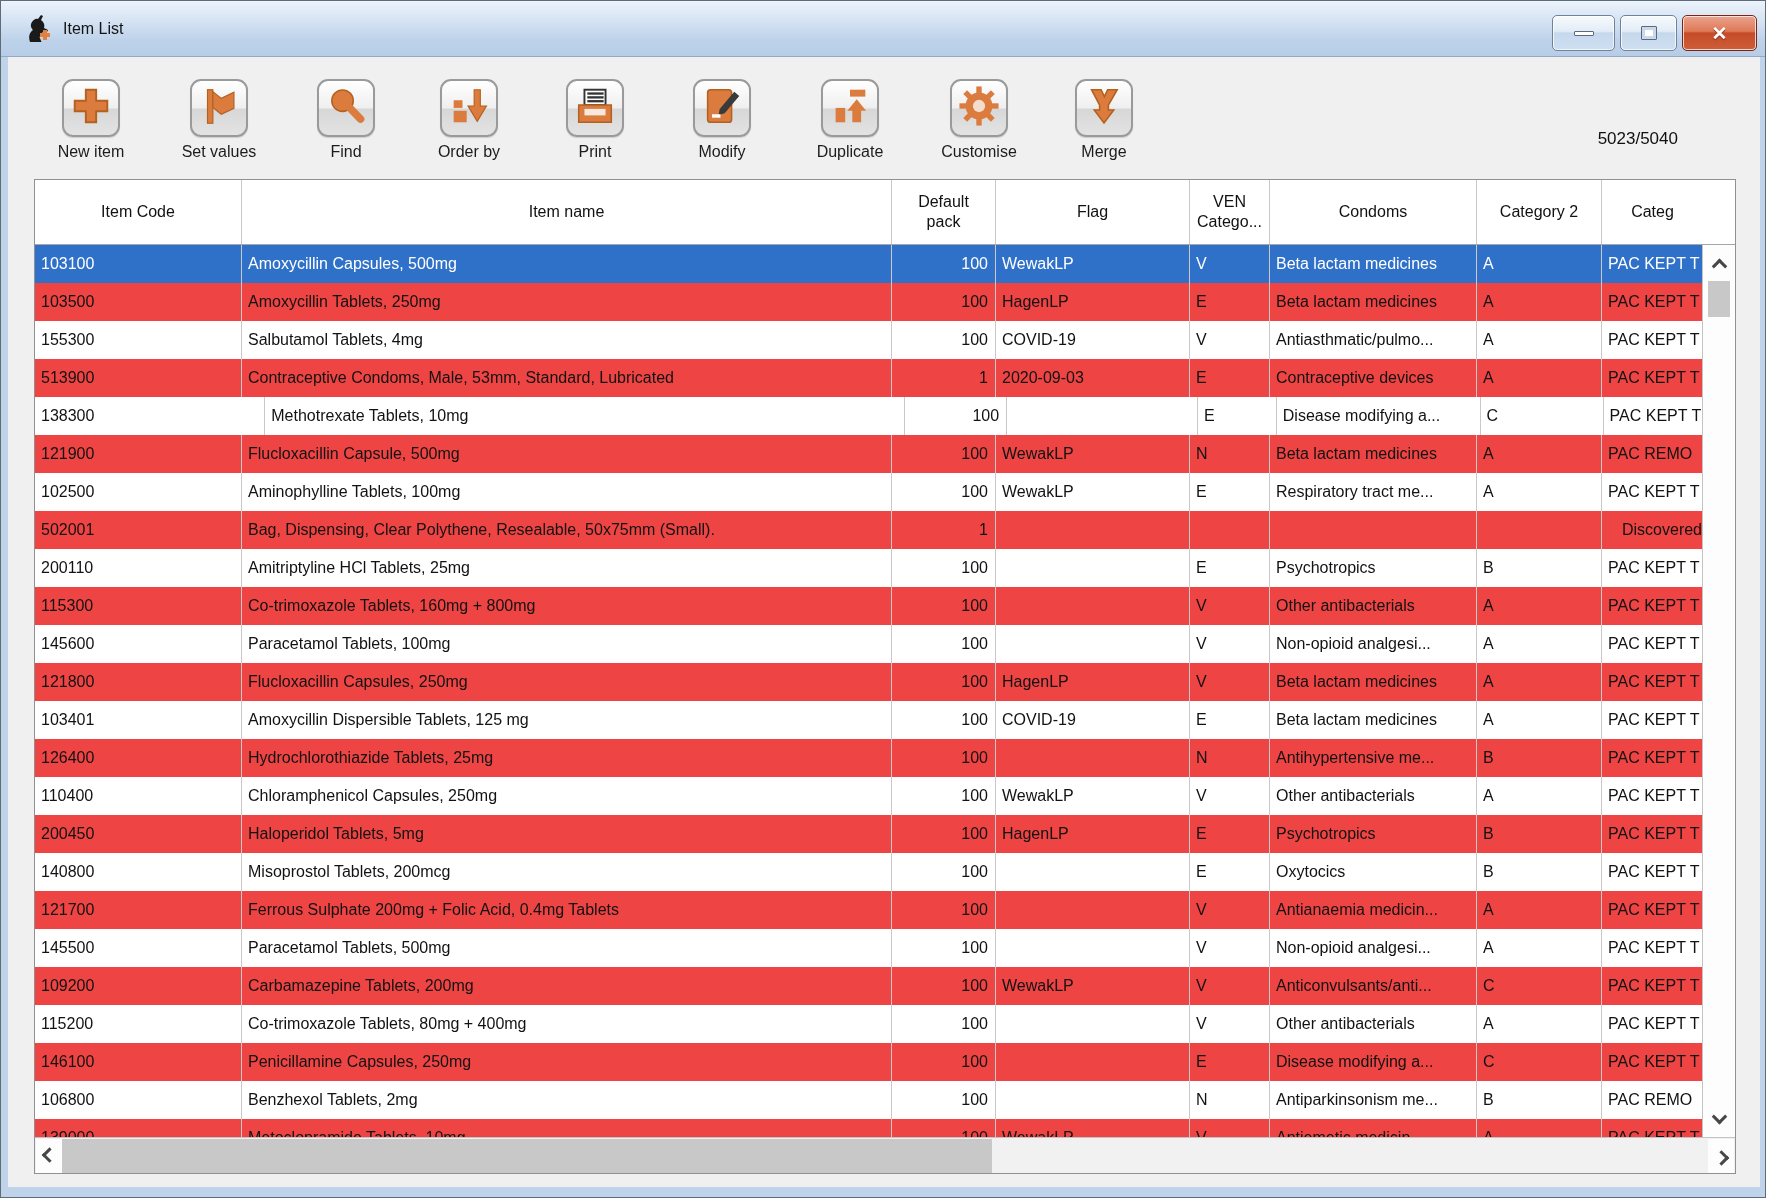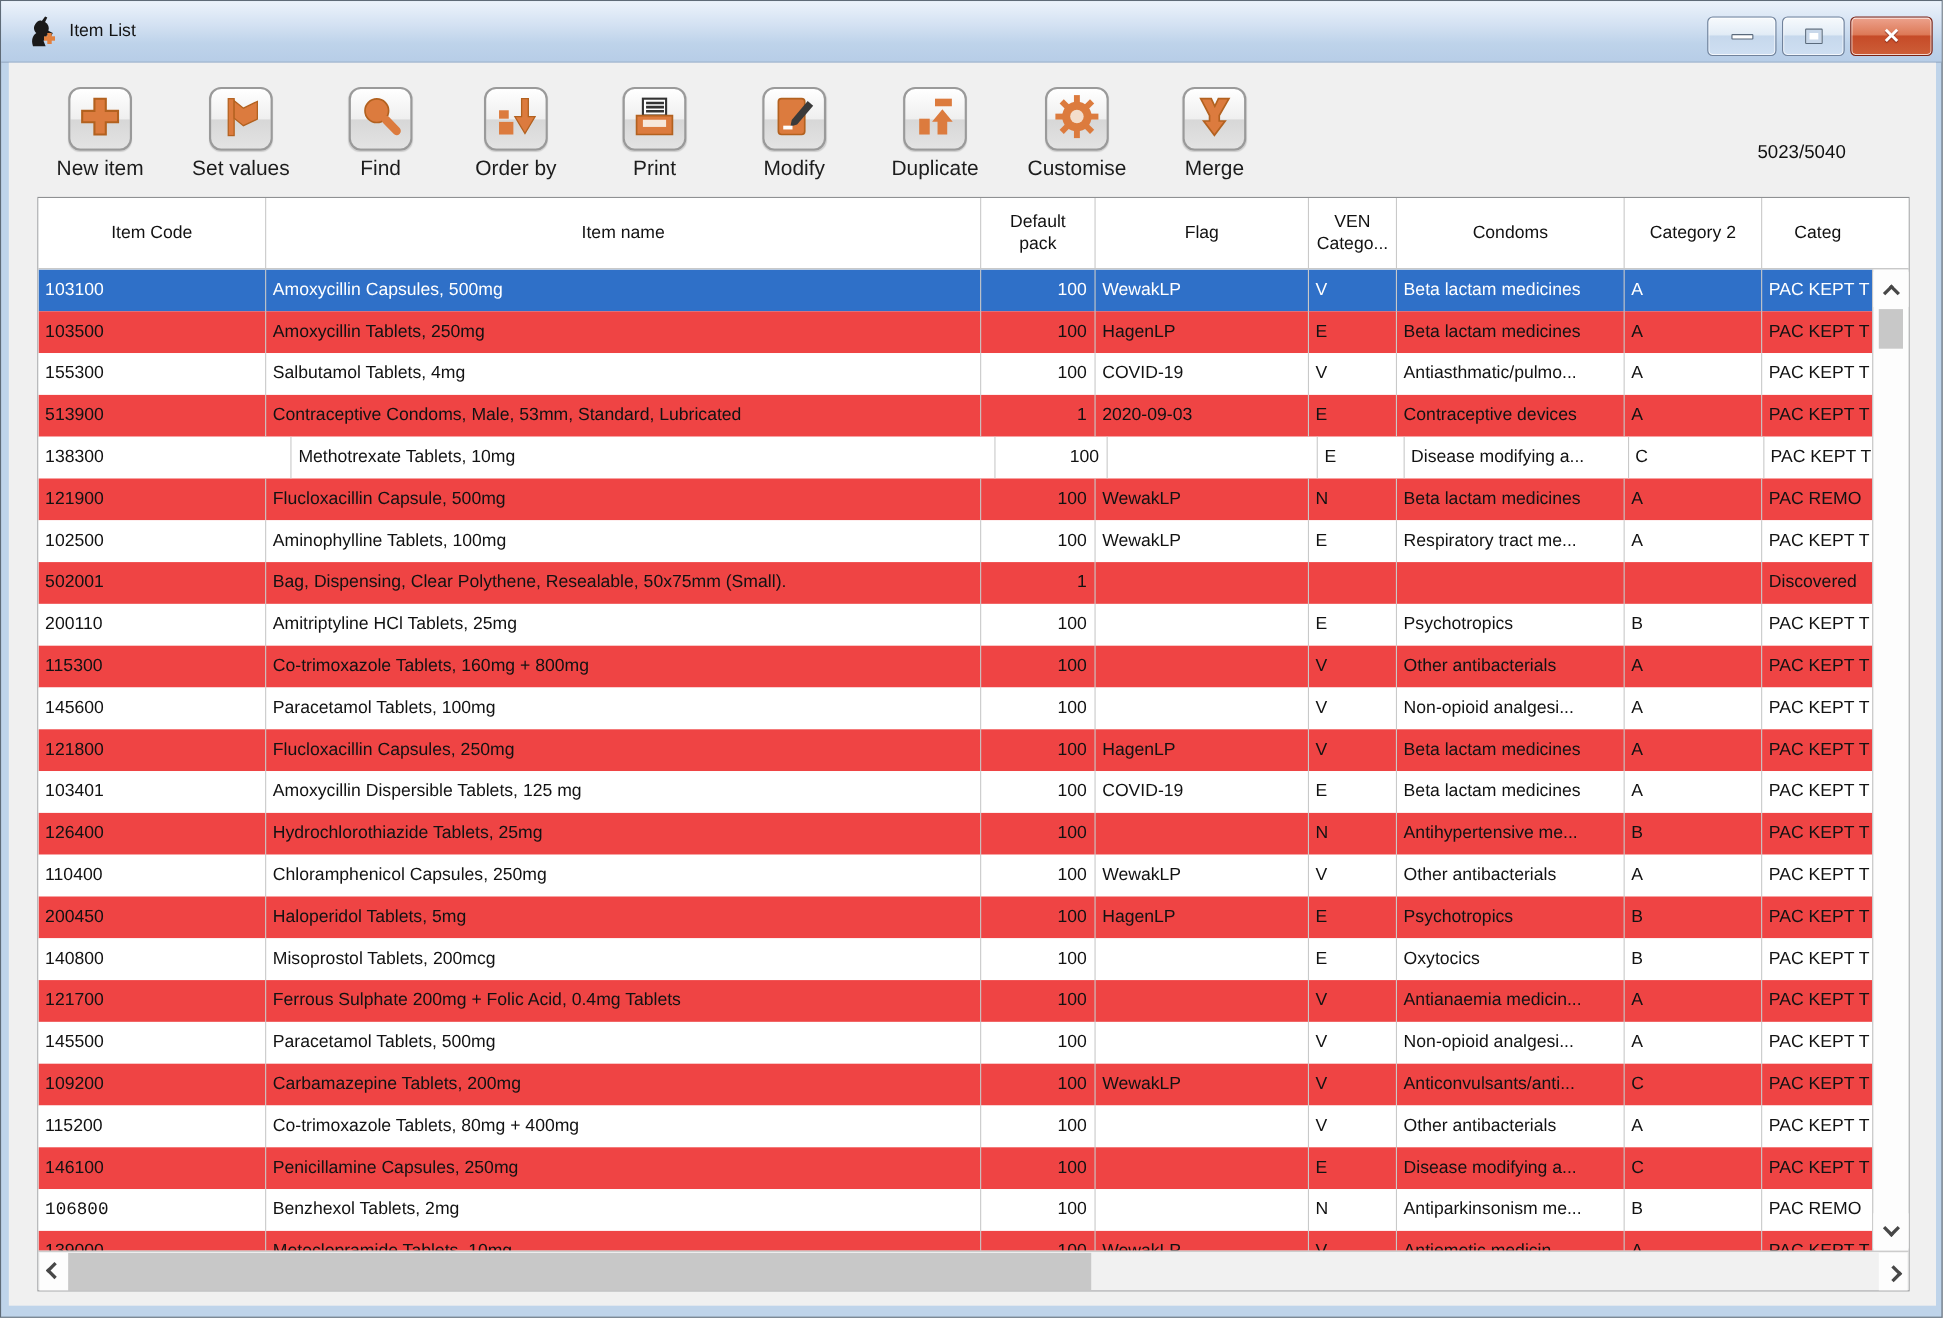--- a/index.html
+++ b/index.html
@@ -29,21 +29,21 @@
     box-shadow:inset 0 0 0 3px #c9d8ea;}
   .glyph-close{color:#fff;font-size:19px;font-weight:bold;text-shadow:0 1px 1px #7c2314;}
   
   .client{position:absolute;left:7px;top:56px;width:1752px;height:1130px;background:#f0f0f0;}
   
   .tbtn{position:absolute;top:22px;width:110px;height:112px;cursor:default;}
   .tbtn .face{width:58px;height:58px;margin:0 auto;border:2px solid #9a9a9a;border-radius:11px;
     background:linear-gradient(180deg,#ffffff 0%,#efefef 50%,#d7d7d7 52%,#e3e3e3 100%);
     display:flex;align-items:center;justify-content:center;
     box-shadow:0 1px 1px rgba(0,0,0,.15);}
-  .tbtn .lbl{margin-top:6px;text-align:center;font-size:19px;color:#1c1c1c;}
+  .tbtn .lbl{margin-top:6px;text-align:center;font-size:16px;color:#1c1c1c;}
   .count{position:absolute;right:82px;top:72px;font-size:17px;color:#111;}
   
   .table{position:absolute;left:26px;top:122px;width:1702px;height:995px;
     background:#fff;border:1px solid #8f9193;}
   .thead{position:absolute;left:0;top:0;width:1700px;height:65px;display:flex;
     border-bottom:1px solid #a6a6a6;background:#fff;}
   .hcell{height:64px;display:flex;flex-direction:column;align-items:center;justify-content:center;
     border-right:1px solid #c9c9c9;font-size:16px;color:#111;line-height:20px;overflow:hidden;white-space:nowrap;}
   .hcell:last-child{border-right:none;}
   .tbody{position:absolute;left:0;top:65px;width:1668px;height:892px;overflow:hidden;background:#fff;}
@@ -305,21 +305,21 @@
             <div class="tcell" style="width: 101px;">PAC KEPT T</div>
           </div>
           <div class="trow alt">
             <div class="tcell" style="width: 207px;">502001</div>
             <div class="tcell" style="width: 650px;">Bag, Dispensing, Clear Polythene, Resealable, 50x75mm (Small).</div>
             <div class="tcell right" style="width: 104px;">1</div>
             <div class="tcell" style="width: 194px;"></div>
             <div class="tcell" style="width: 80px;"></div>
             <div class="tcell" style="width: 207px;"></div>
             <div class="tcell" style="width: 125px;"></div>
-            <div class="tcell" style="width: 101px;">Discovered</div>
+            <div class="tcell" style="width: 101px; text-align: right;">Discovered</div>
           </div>
           <div class="trow">
             <div class="tcell" style="width: 207px;">200110</div>
             <div class="tcell" style="width: 650px;">Amitriptyline HCl Tablets, 25mg</div>
             <div class="tcell right" style="width: 104px;">100</div>
             <div class="tcell" style="width: 194px;"></div>
             <div class="tcell" style="width: 80px;">E</div>
             <div class="tcell" style="width: 207px;">Psychotropics</div>
             <div class="tcell" style="width: 125px;">B</div>
             <div class="tcell" style="width: 101px;">PAC KEPT T</div>
@@ -448,21 +448,21 @@
             <div class="tcell" style="width: 207px;">146100</div>
             <div class="tcell" style="width: 650px;">Penicillamine Capsules, 250mg</div>
             <div class="tcell right" style="width: 104px;">100</div>
             <div class="tcell" style="width: 194px;"></div>
             <div class="tcell" style="width: 80px;">E</div>
             <div class="tcell" style="width: 207px;">Disease modifying a...</div>
             <div class="tcell" style="width: 125px;">C</div>
             <div class="tcell" style="width: 101px;">PAC KEPT T</div>
           </div>
           <div class="trow">
-            <div class="tcell" style="width: 207px; font-family: Liberation Mono, monospace;">106800</div>
+            <div class="tcell" style="width: 207px;">106800</div>
             <div class="tcell" style="width: 650px;">Benzhexol Tablets, 2mg</div>
             <div class="tcell right" style="width: 104px;">100</div>
             <div class="tcell" style="width: 194px;"></div>
             <div class="tcell" style="width: 80px;">N</div>
             <div class="tcell" style="width: 207px;">Antiparkinsonism me...</div>
             <div class="tcell" style="width: 125px;">B</div>
             <div class="tcell" style="width: 101px;">PAC REMO</div>
           </div>
           <div class="trow alt">
             <div class="tcell" style="width: 207px;">139000</div>

